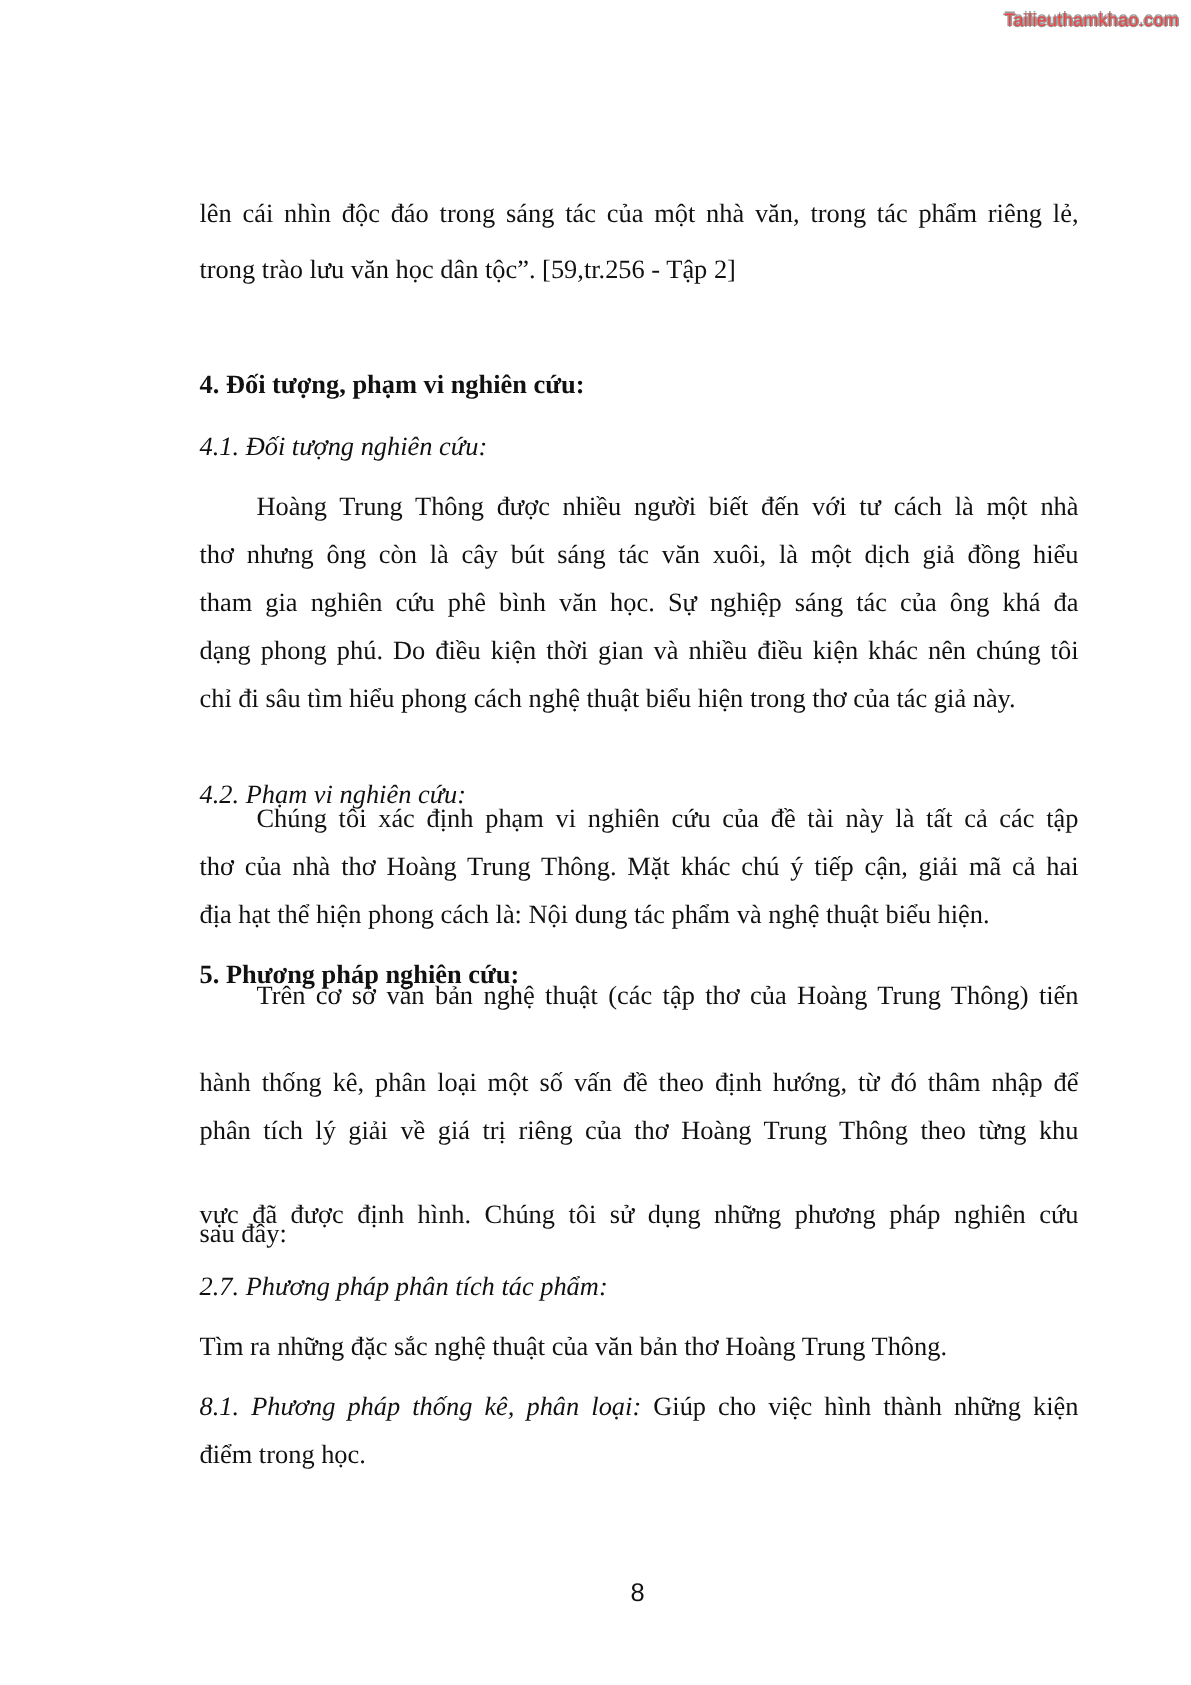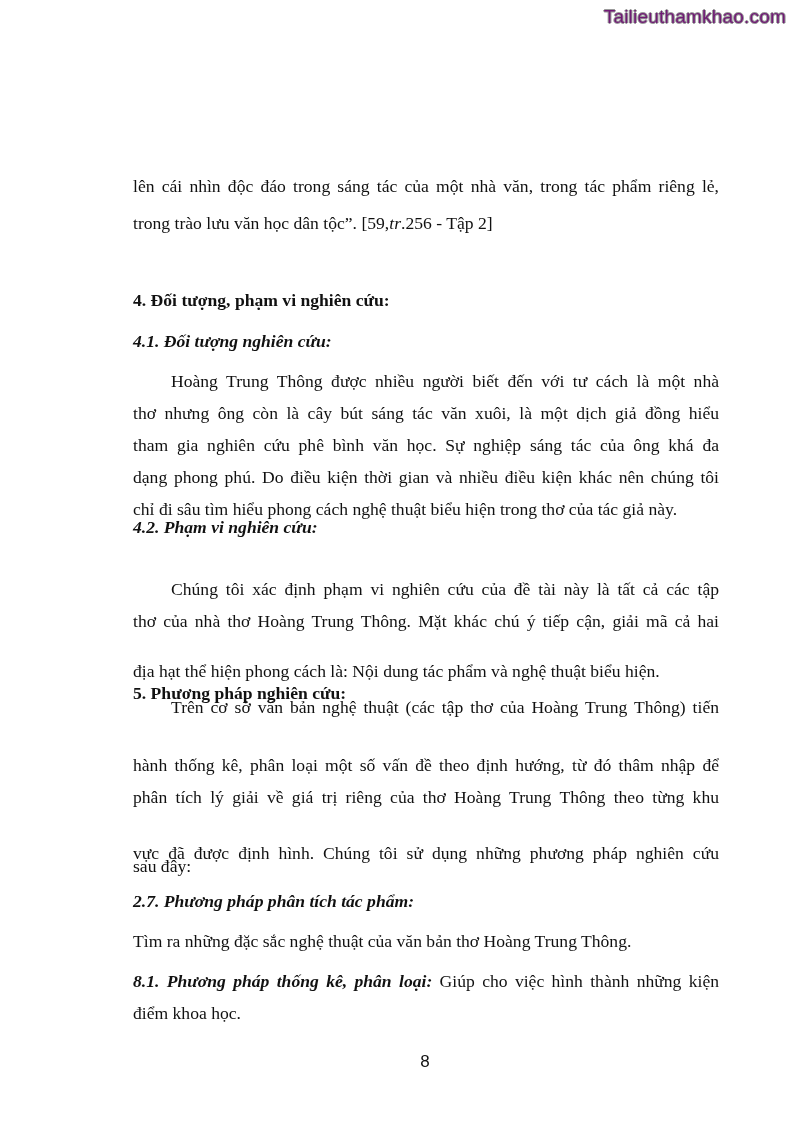--- a/index.html
+++ b/index.html
@@ -2,35 +2,35 @@
 <html><head>
   <meta charset="utf-8">
   <style>
     html, body { margin: 0; padding: 0; background: #ffffff; }
     body {
       width: 794px; height: 1123px; position: relative; overflow: hidden;
       font-family: "Liberation Serif", serif; color: #111111;
     }
     .watermark {
       position: absolute; top: 6px; right: 8px;
-      font-family: "Liberation Sans", sans-serif; font-size: 19px;
-      color: #701a75;
+      font-family: "Liberation Sans", sans-serif; font-size: 12px;
+      color: #ef4444;
       text-shadow: -1px 0 #9a9a9a, 1px 0 #9a9a9a, 0 -1px #9a9a9a, 0 1px #9a9a9a;
       letter-spacing: 0.2px;
     }
     .page {
       position: absolute; left: 133px; top: 0; width: 586px;
       font-size: 17.6px; line-height: 31.5px;
     }
-    .line { position: absolute; left: 0; white-space: nowrap; margin-top: 44px; }
+    .line { position: absolute; left: 0; white-space: nowrap; }
     .just { width: 586px; text-align: justify; text-align-last: justify; }
     .indent { text-indent: 38px; }
     .h { font-weight: bold; }
-    .hi { font-weight: bold; font-style: italic; }
-    .it { font-style: italic; }
+    .hi { font-weight: normal; font-style: italic; }
+    .it { }
     .pagenum {
       position: absolute; left: 0; top: 1052px; width: 850px; text-align: center;
       font-family: "Liberation Sans", sans-serif; font-size: 17px;
     }
   </style>
 </head>
 <body>
 
 <div class="watermark">Tailieuthamkhao.com</div>
 
@@ -40,32 +40,32 @@
   <div class="line" style="top:164px"><span>trong trào lưu văn học dân tộc”. [59,</span><span class="it">tr</span><span>.256 - Tập 2]</span></div>
 
   <div class="line h" style="top:241px">4. Đối tượng, phạm vi nghiên cứu:</div>
   <div class="line hi" style="top:282px">4.1. Đối tượng nghiên cứu:</div>
   <div class="line just indent" style="top:322px">Hoàng Trung Thông được nhiều người biết đến với tư cách là một nhà</div>
   <div class="line just" style="top:354px">thơ nhưng ông còn là cây bút sáng tác văn xuôi, là một dịch giả đồng hiểu</div>
   <div class="line just" style="top:386px">tham gia nghiên cứu phê bình văn học. Sự nghiệp sáng tác của ông khá đa</div>
   <div class="line just" style="top:418px">dạng phong phú. Do điều kiện thời gian và nhiều điều kiện khác nên chúng tôi</div>
   <div class="line" style="top:450px">chỉ đi sâu tìm hiểu phong cách nghệ thuật biểu hiện trong thơ của tác giả này.</div>
 
-  <div class="line hi" style="top:468px">4.2. Phạm vi nghiên cứu:</div>
+  <div class="line hi" style="top:514px">4.2. Phạm vi nghiên cứu:</div>
   <div class="line just indent" style="top:530px">Chúng tôi xác định phạm vi nghiên cứu của đề tài này là tất cả các tập</div>
   <div class="line just" style="top:562px">thơ của nhà thơ Hoàng Trung Thông. Mặt khác chú ý tiếp cận, giải mã cả hai</div>
-  <div class="line" style="top:612px">địa hạt thể hiện phong cách là: Nội dung tác phẩm và nghệ thuật biểu hiện.</div>
+  <div class="line" style="top:594px">địa hạt thể hiện phong cách là: Nội dung tác phẩm và nghệ thuật biểu hiện.</div>
 
   <div class="line h" style="top:634px">5. Phương pháp nghiên cứu:</div>
   <div class="line just indent" style="top:648px">Trên cơ sở văn bản nghệ thuật (các tập thơ của Hoàng Trung Thông) tiến</div>
   <div class="line just" style="top:706px">hành thống kê, phân loại một số vấn đề theo định hướng, từ đó thâm nhập để</div>
   <div class="line just" style="top:738px">phân tích lý giải về giá trị riêng của thơ Hoàng Trung Thông theo từng khu</div>
   <div class="line just" style="top:794px">vực đã được định hình. Chúng tôi sử dụng những phương pháp nghiên cứu</div>
   <div class="line" style="top:807px">sau đây:</div>
 
   <div class="line hi" style="top:842px">2.7. Phương pháp phân tích tác phẩm:</div>
   <div class="line" style="top:882px">Tìm ra những đặc sắc nghệ thuật của văn bản thơ Hoàng Trung Thông.</div>
 
   <div class="line just" style="top:922px"><span class="hi">8.1. Phương pháp thống kê, phân loại:</span><span> Giúp cho việc hình thành những kiện</span></div>
-  <div class="line" style="top:954px">điểm khoa học.</div>
+  <div class="line" style="top:954px">điểm trong học.</div>
 </div>
 
 <div class="pagenum">8</div>
 
 </body></html>

